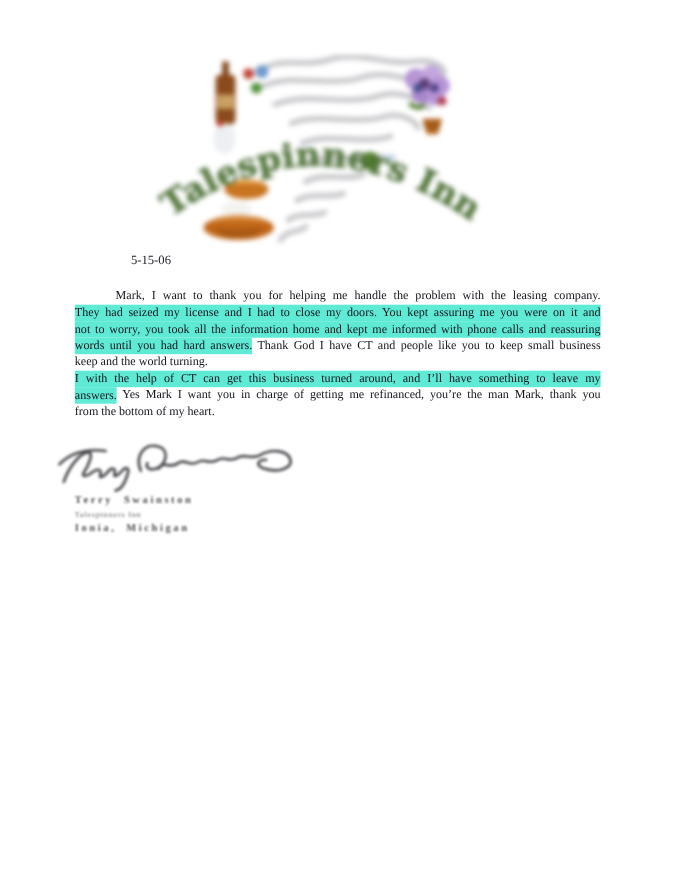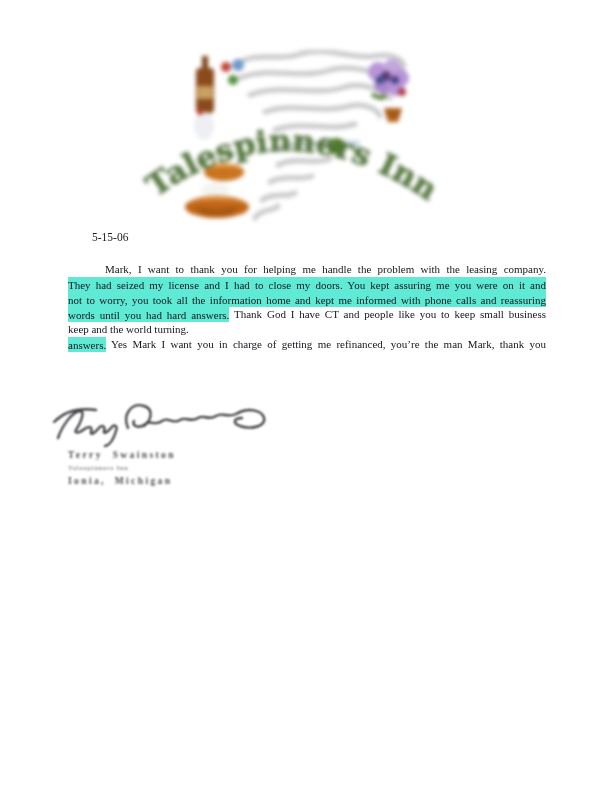--- a/index.html
+++ b/index.html
@@ -7,21 +7,21 @@
     position:relative; width:612px; height:792px; background:#ffffff;
     overflow:hidden; font-family:"Liberation Serif", serif;
   }
 
   
   .logo { position:absolute; left:140px; top:50px; width:310px; height:180px; }
   .logo svg { filter: blur(2.2px); }
 
   
   .date {
-    position:absolute; left:92px; top:231px;
+    position:absolute; left:119px; top:231px;
     font-size:11.5px; color:#1a1a22; filter: blur(0.3px);
   }
 
   
   .body-text {
     position:absolute; left:68px; top:262px; width:478px;
     font-size:11px; line-height:15px; color:#15151d;
     filter: blur(0.3px); word-spacing:-0.1px;
   }
   .line { white-space:normal; }
@@ -123,21 +123,23 @@
   </div>
 
   <div class="date">5-15-06</div>
 
   <div class="body-text" id="letter-body">
       <div class="line just ind"><span>Mark, I want to thank you for helping me handle the problem with the leasing company.</span></div>
       <div class="line just"><span class="hl">They had seized my license and I had to close my doors. You kept assuring me you were on it and</span></div>
       <div class="line just"><span class="hl">not to worry, you took all the information home and kept me informed with phone calls and reassuring</span></div>
       <div class="line just"><span class="hl">words until you had hard answers.</span><span> Thank God I have CT and people like you to keep small business</span></div>
       <div class="line"><span>keep and the world turning.</span></div>
+      <div class="line just"><span class="hl">I with the help of CT can get this business turned around, and I’ll have something to leave my</span></div>
       <div class="line just"><span class="hl">answers.</span><span> Yes Mark I want you in charge of getting me refinanced, you’re the man Mark, thank you</span></div>
+      <div class="line"><span>from the bottom of my heart.</span></div>
     </div>
 
   <div class="sig-script">
     <svg width="220" height="52" viewBox="0 0 220 52">
       <g stroke="#45454a" stroke-width="2.4" fill="none" stroke-linecap="round">
         <path d="M6,40 C10,28 20,14 28,13 C34,13 28,26 24,32 C22,35 26,36 31,32 C37,27 41,29 39,34 C38,37 42,36 46,31 C50,26 54,28 52,33 C51,36 55,35 59,30 C62,26 66,27 64,33 C62,40 58,47 53,48"></path>
         <path d="M2,24 C14,12 30,10 44,12"></path>
         <path d="M76,30 C70,16 80,4 92,8 C102,11 100,24 90,28 C84,30 80,27 82,23"></path>
         <path d="M92,28 C98,20 102,29 110,23 C116,18 120,27 128,22 C134,18 138,25 146,20 C152,16 156,23 164,18 C170,14 176,20 184,16 C196,9 210,12 212,20 C214,28 200,32 188,28 C180,25 182,20 190,20"></path>
       </g>

